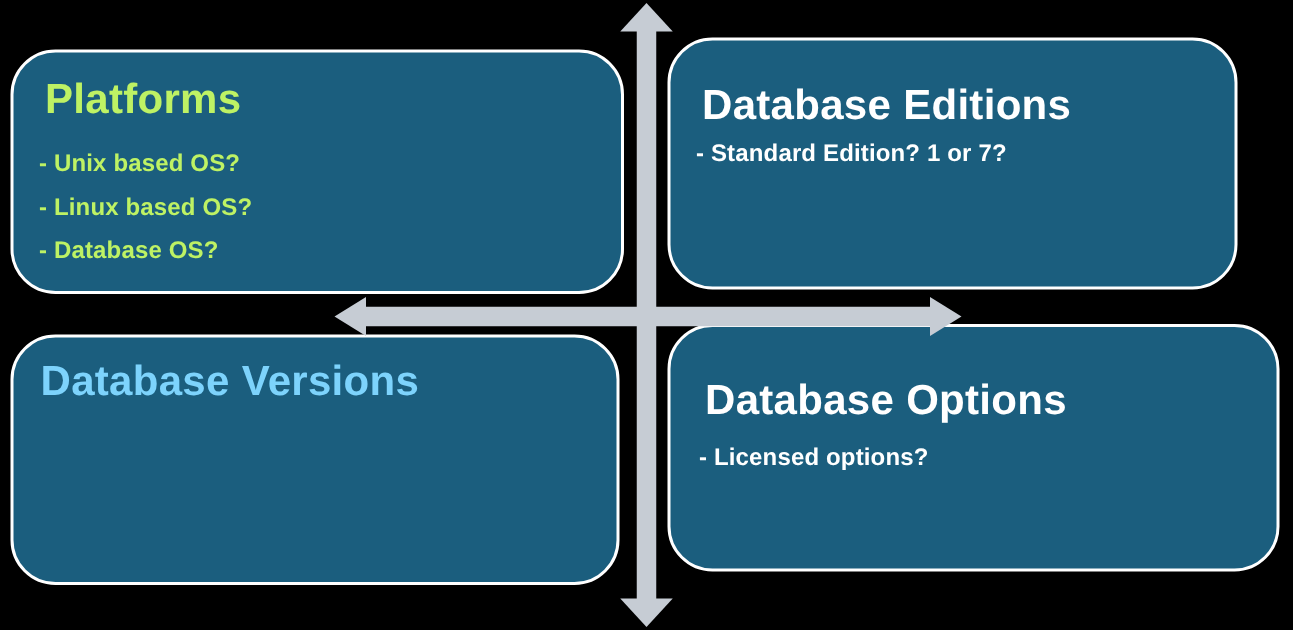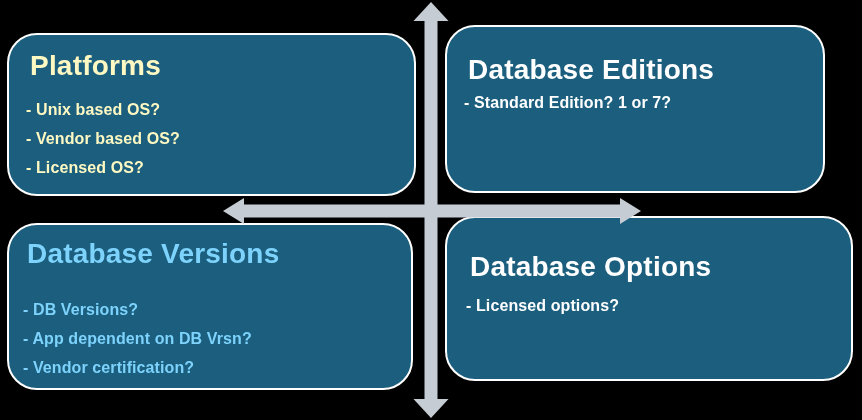--- a/index.html
+++ b/index.html
@@ -64,43 +64,38 @@
       <rect x="424.5" y="19" width="13" height="382" fill="#c6ccd4"></rect>
       <polygon points="431,418 413.5,399 448.5,399" fill="#c6ccd4"></polygon>
     </g>
     <g>
       <polygon points="223,211 244,198 244,224" fill="#c6ccd4"></polygon>
       <rect x="242" y="204.5" width="380" height="13" fill="#c6ccd4"></rect>
       <polygon points="641,211 620,198 620,224" fill="#c6ccd4"></polygon>
     </g>
   </svg>
 
-  <section class="box q-platforms" style="background: rgb(27, 94, 126); border-color: rgb(255, 255, 255); color: #fef9c3;">
+  <section class="box q-platforms" style="background: rgb(27, 94, 126); border-color: rgb(255, 255, 255); color: #bef264;">
     <h2>Platforms</h2>
     <div>
       <div class="item">- Unix based OS?</div>
-      <div class="item">- Vendor based OS?</div>
-      <div class="item">- Licensed OS?</div>
+      <div class="item">- Linux based OS?</div>
+      <div class="item">- Database OS?</div>
     </div>
   </section>
 
   <section class="box q-database-editions" style="background: rgb(27, 94, 126); border-color: rgb(255, 255, 255); color: rgb(255, 255, 255);">
     <h2>Database Editions</h2>
     <div>
       <div class="item">- Standard Edition? 1 or 7?</div>
     </div>
   </section>
 
   <section class="box q-database-versions" style="background: rgb(27, 94, 126); border-color: rgb(255, 255, 255); color: #7dd3fc;">
     <h2>Database Versions</h2>
-    <div>
-      <div class="item">- DB Versions?</div>
-      <div class="item">- App dependent on DB Vrsn?</div>
-      <div class="item">- Vendor certification?</div>
-    </div>
   </section>
 
   <section class="box q-database-options" style="background: rgb(27, 94, 126); border-color: rgb(255, 255, 255); color: rgb(255, 255, 255);">
     <h2>Database Options</h2>
     <div>
       <div class="item">- Licensed options?</div>
     </div>
   </section>
 
 </div>

